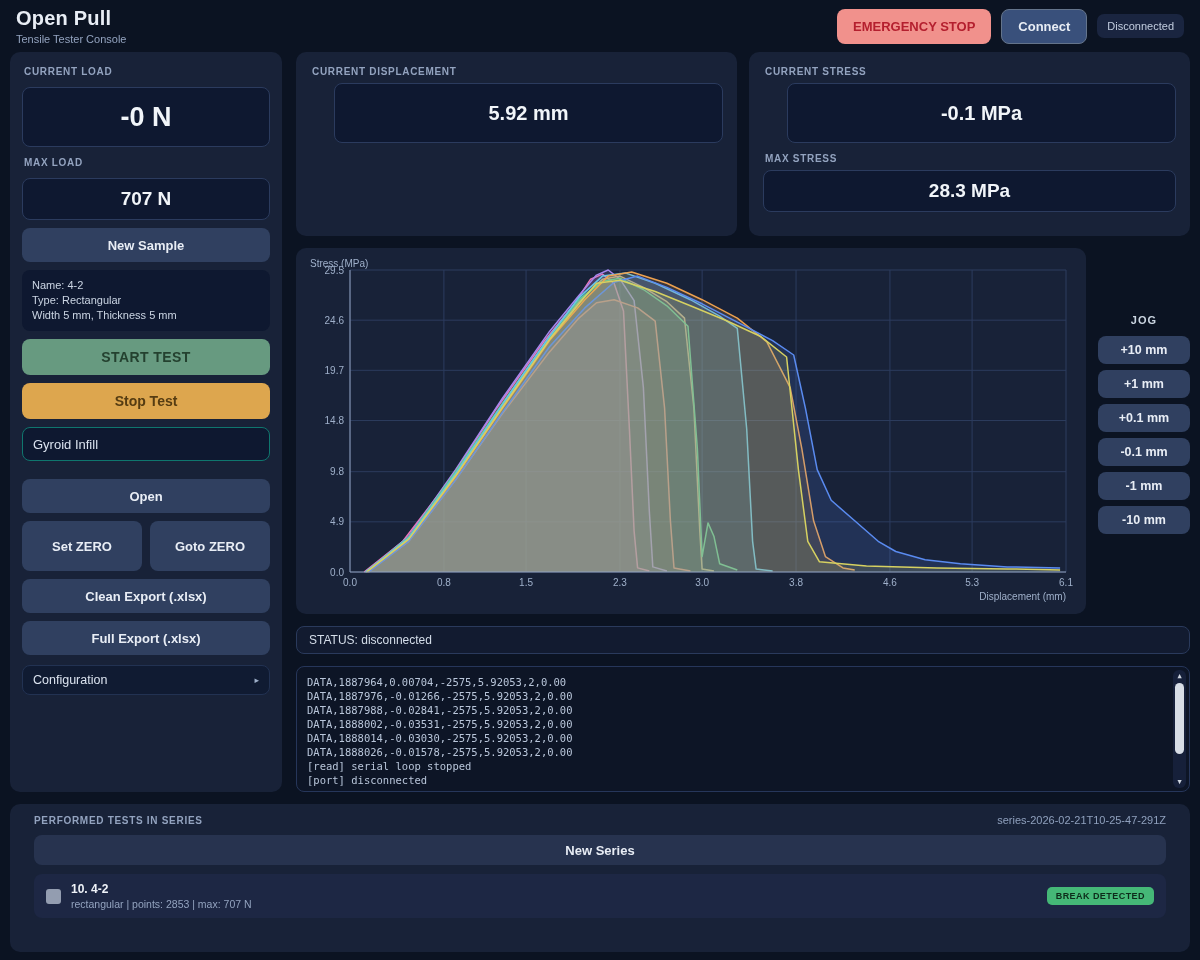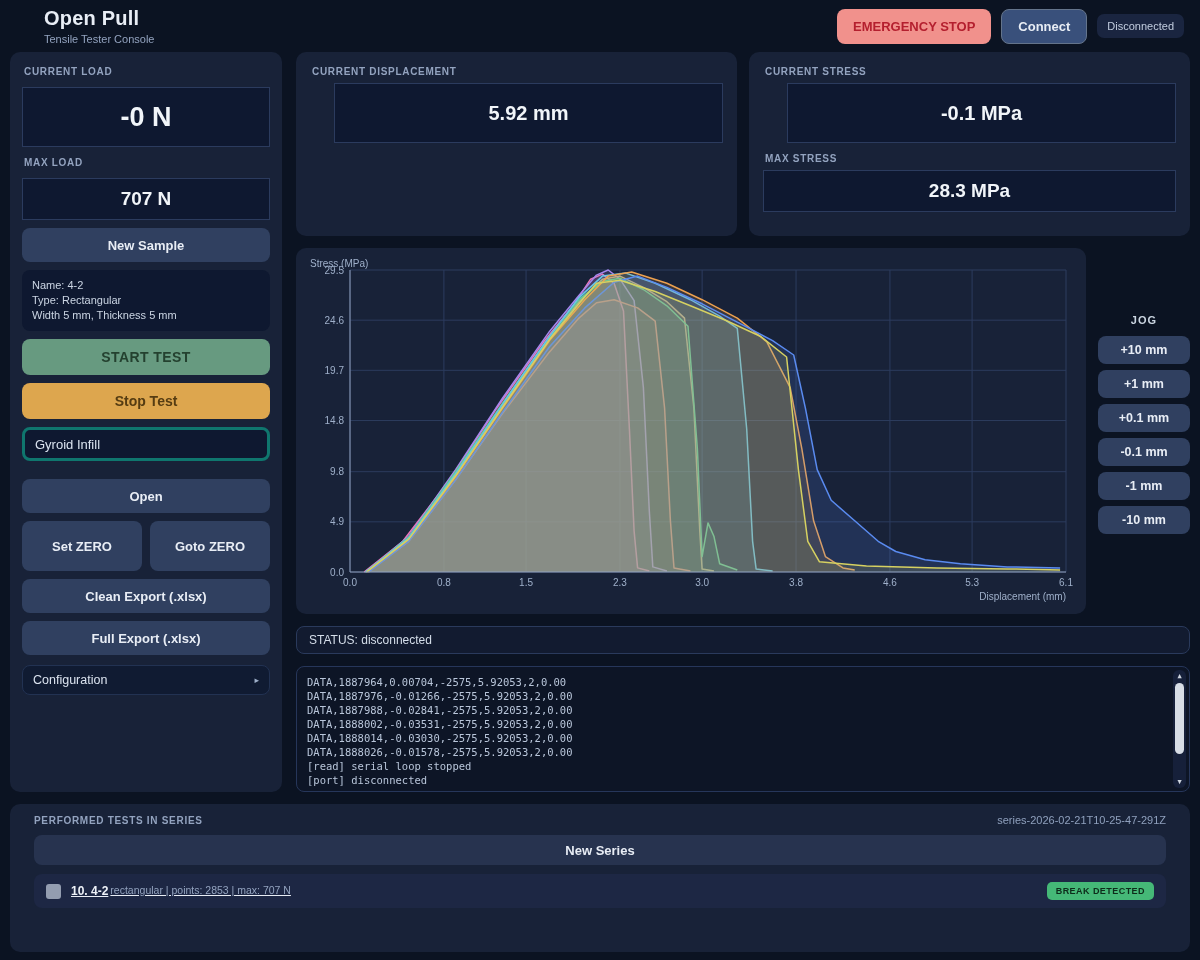--- a/index.html
+++ b/index.html
@@ -6,21 +6,21 @@
   html,body { width:1200px; height:960px; }
   body {
     background:#0b1322;
     font-family:"Liberation Sans", sans-serif;
     color:#e8edf5;
     overflow:hidden;
   }
   
   .header {
     height:48px; padding:26px 16px;
-    display:flex; align-items:center; justify-content:space-between;margin-left:28px;
+    display:flex; align-items:center; justify-content:space-between;
   }
   .brand .title { font-size:20px; font-weight:800; letter-spacing:.01em; }
   .brand .subtitle { font-size:11px; color:#93a3bf; margin-top:3px; }
   .header-actions { display:flex; align-items:center; gap:10px; }
   .btn {
     border:none; border-radius:8px; cursor:pointer;
     font-family:"Liberation Sans", sans-serif;
     font-weight:700; color:#e8edf5;
     background:#304060; font-size:13px;
   }
@@ -29,35 +29,35 @@
   .conn-status { background:#1a2540; color:#c2cddf; font-size:11px; padding:6px 10px; border-radius:7px; }
 
   
   .content { display:flex; gap:14px; padding:0 10px; height:740px; }
   .panel { background:#182238; border-radius:10px; }
 
   
   .sidebar { width:272px; padding:12px; display:flex; flex-direction:column; gap:8px; }
   .section-label { font-size:10px; font-weight:700; letter-spacing:.07em; color:#93a3bf; margin:2px 0 2px 2px; }
   .value-box {
-    background:#0e1830; border:1px solid #2b3b5e; border-radius:0;
+    background:#0e1830; border:1px solid #2b3b5e; border-radius:8px;
     display:flex; align-items:center; justify-content:center;
     font-weight:700; color:#f1f5f9;text-align:center;
   }
   .load-big { height:60px; font-size:27px; }
   .load-small { height:42px; font-size:19px; }
   .side-btn { height:34px; width:100%; font-size:13px; }
   .info-box {
     background:#0e1830; border-radius:8px; padding:8px 10px;
     font-size:11px; color:#cbd5e3; line-height:15px;
   }
   .start-btn { height:36px; background:#679a80; color:#24412f; font-size:14px; letter-spacing:.03em; }
   .stop-btn  { height:36px; background:#ddA64e; color:#553c12; font-size:14px; }
   .sample-input {
-    height:34px; background:#0e1830; border:3px solid #0f766e; border-radius:8px;
+    height:34px; background:#0e1830; border:1px solid #0f766e; border-radius:8px;
     color:#dbe3ef; font-size:13px; padding:0 10px; width:100%;
     font-family:"Liberation Sans", sans-serif;
   }
   .tare-btn { margin-top:10px; }
   .zero-row { display:flex; gap:8px; }
   .zero-row .btn { flex:1; height:50px; }
   .config-row {
     margin-top:2px; height:30px; background:#101b32; border:1px solid #223252;
     border-radius:8px; display:flex; align-items:center; justify-content:space-between;
     padding:0 10px; font-size:12.5px; color:#dbe3ef; cursor:pointer;
@@ -99,21 +99,21 @@
   .series-panel { margin:12px 10px 0; padding:10px 24px; height:148px; }
   .series-head { display:flex; justify-content:space-between; align-items:center; }
   .series-head .section-label { margin:0; }
   .series-id { font-size:11px; color:#8fa0bd; }
   .new-series-btn { width:100%; height:30px; margin-top:9px; background:#27334f; font-size:13px; }
   .test-row {
     margin-top:9px; background:#1d2744; border-radius:8px;
     display:flex; align-items:center; gap:10px; padding:8px 12px;
   }
   .checkbox { width:15px; height:15px; background:#939db0; border-radius:3px; flex:none; cursor:pointer; }
-  .test-info { display:flex; flex-direction:row; gap:2px; flex:1;text-decoration:underline; }
+  .test-info { display:flex; flex-direction:column; gap:2px; flex:1; }
   .test-title { font-size:12px; font-weight:700; color:#eef2f8; }
   .test-meta { font-size:10.5px; color:#93a3bf; }
   .break-badge {
     background:#45b877; color:#0d2b1a; font-size:9px; font-weight:700;
     letter-spacing:.05em; padding:4px 9px; border-radius:5px;
   }
 </style>
 </head>
 <body>
 

